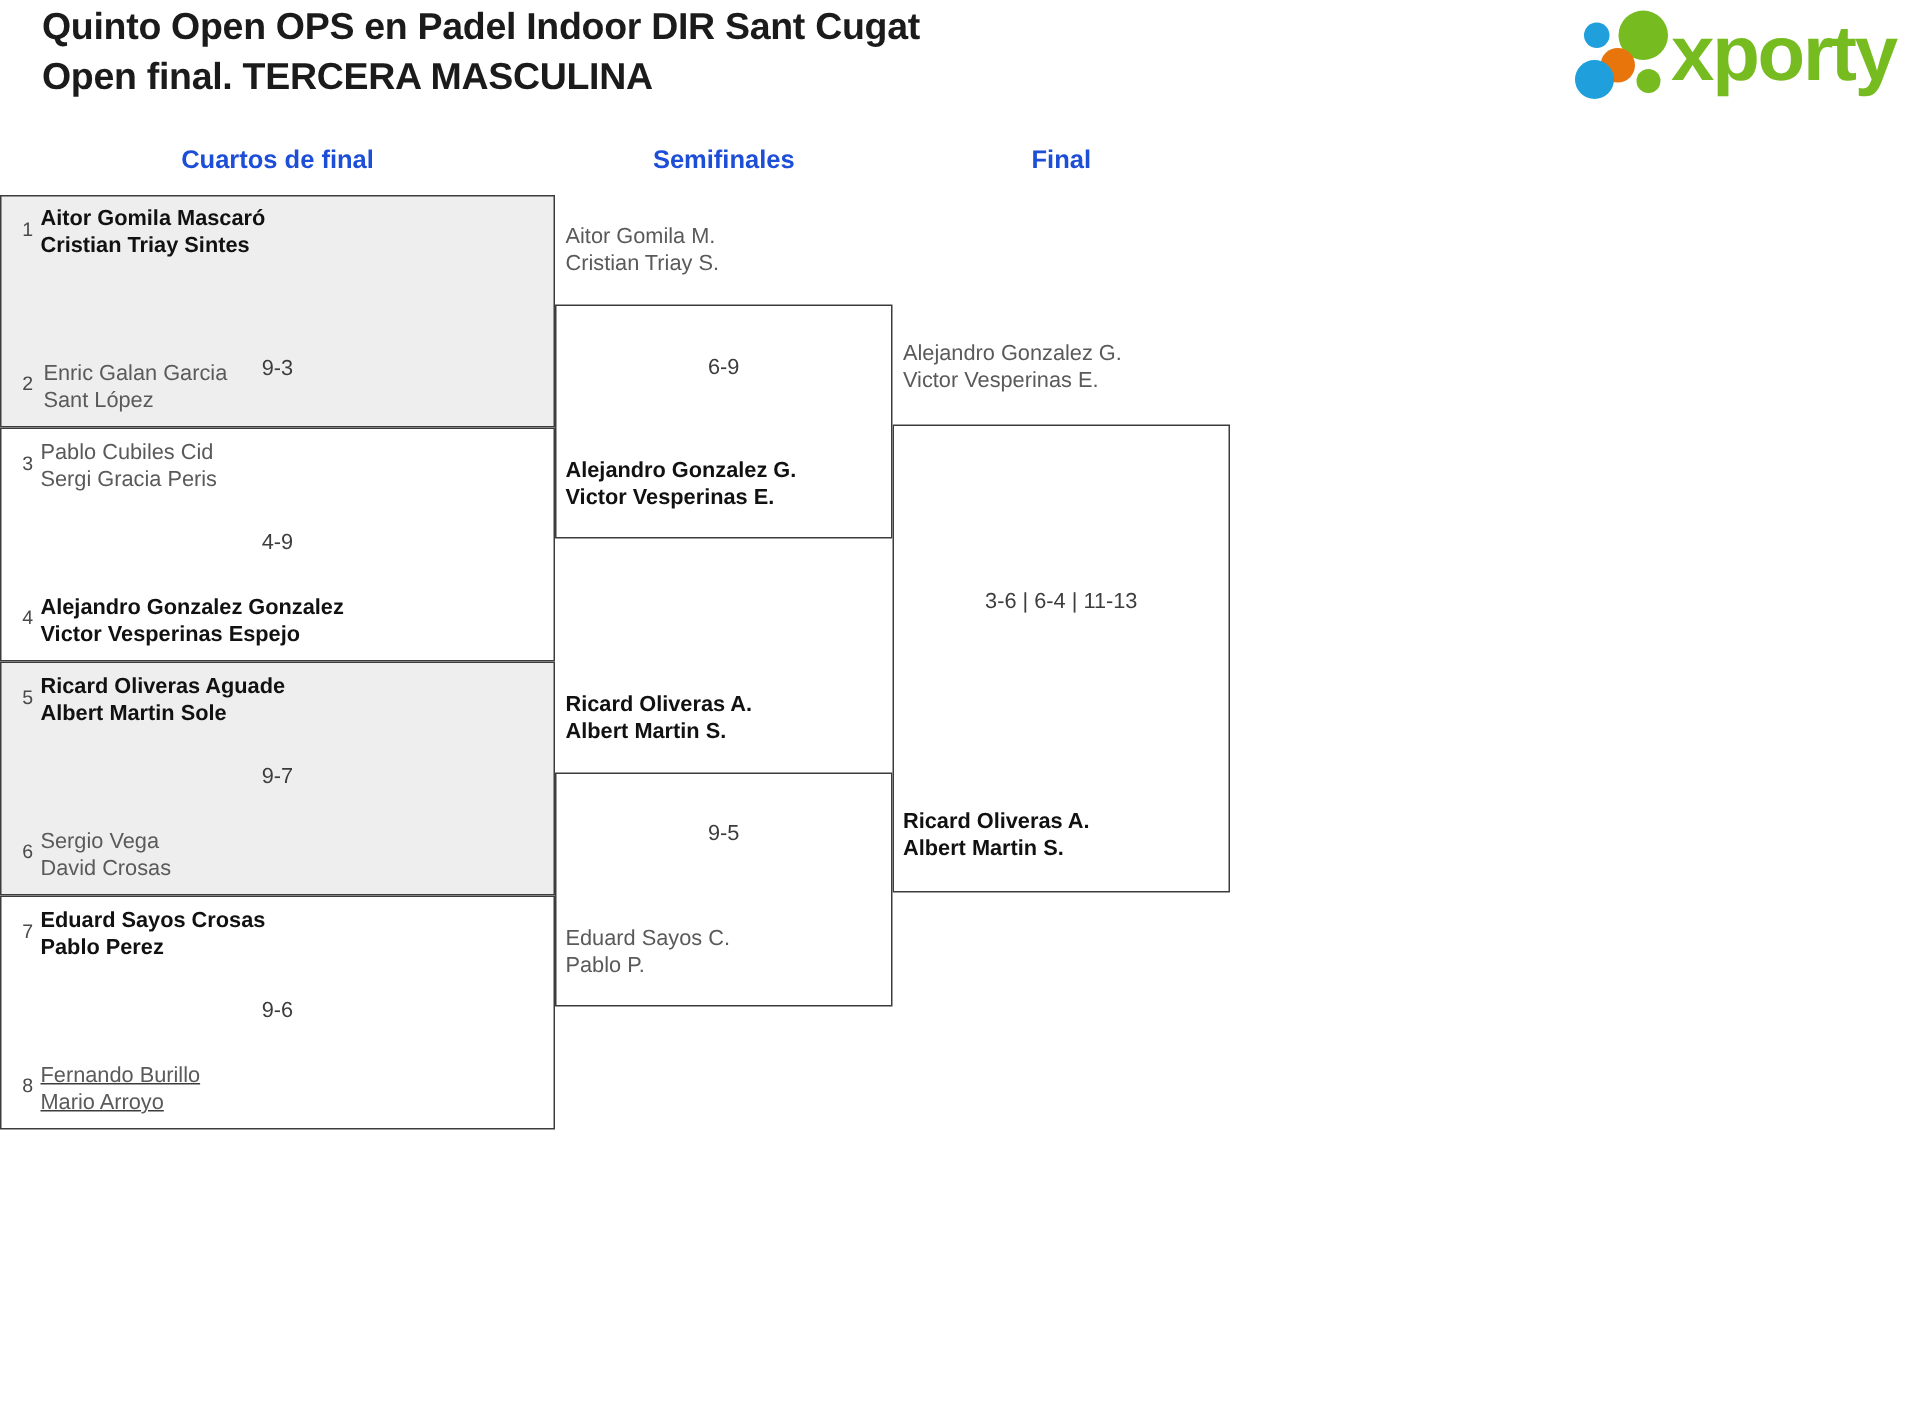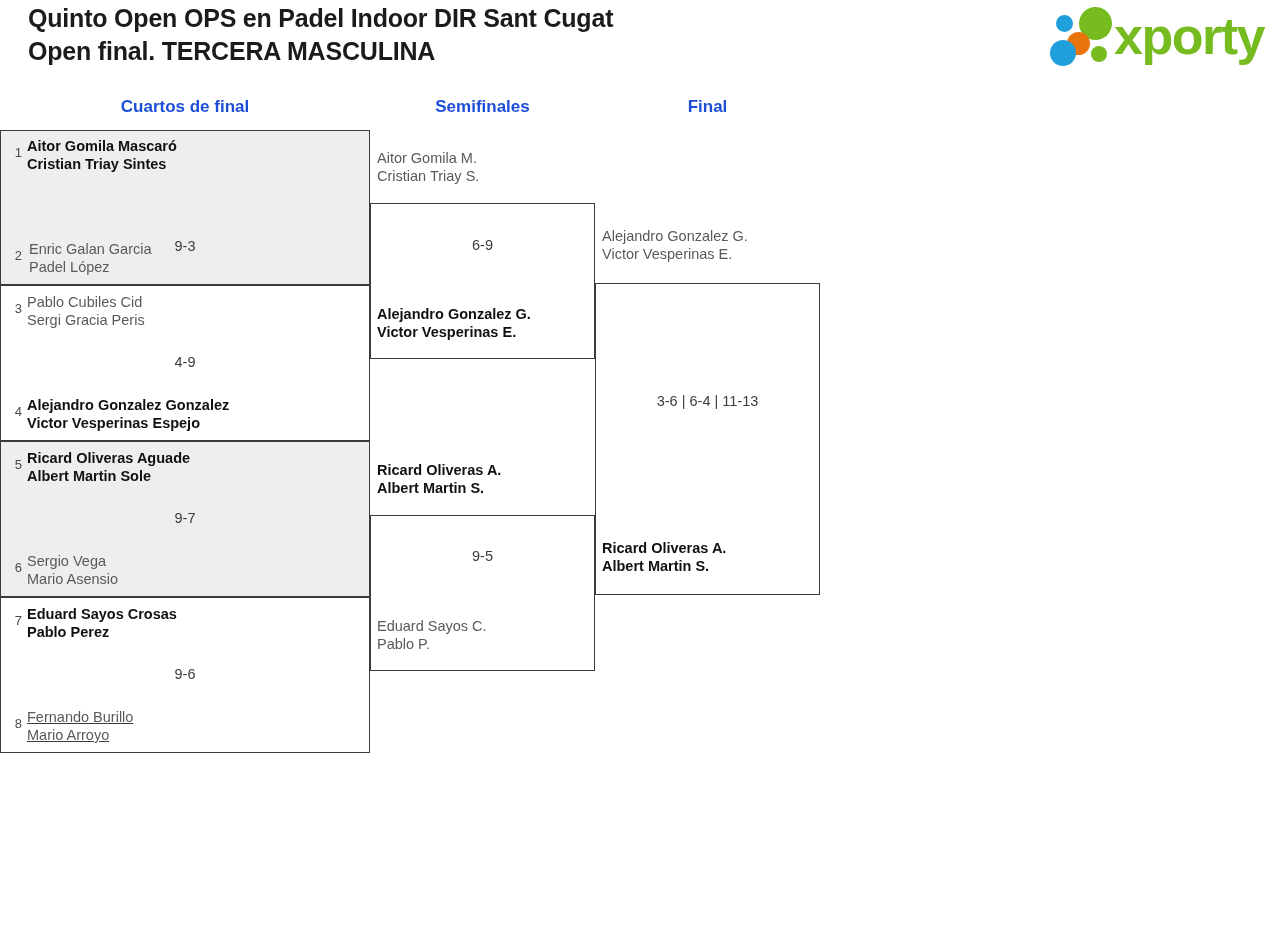--- a/index.html
+++ b/index.html
@@ -171,21 +171,21 @@
 
   <div class="seed" style="left:2px; top:145px;">1</div>
   <div class="competitor winner" style="left:27px; top:137px;">
     <span class="pname">Aitor Gomila Mascaró</span>
     <span class="pname">Cristian Triay Sintes</span>
   </div>
   <div class="score" style="left:60px; top:197px; width:250px;margin-top:40px;">9-3</div>
   <div class="seed" style="left:2px; top:248px;">2</div>
   <div class="competitor" style="left:29px; top:240px;">
     <span class="pname">Enric Galan Garcia</span>
-    <span class="pname">Padel López</span>
+    <span class="pname">Sant López</span>
   </div>
 
   <div class="seed" style="left:2px; top:301px;">3</div>
   <div class="competitor" style="left:27px; top:293px;">
     <span class="pname">Pablo Cubiles Cid</span>
     <span class="pname">Sergi Gracia Peris</span>
   </div>
   <div class="score" style="left:60px; top:353px; width:250px;">4-9</div>
   <div class="seed" style="left:2px; top:404px;">4</div>
   <div class="competitor winner" style="left:27px; top:396px;">
@@ -195,21 +195,21 @@
 
   <div class="seed" style="left:2px; top:457px;">5</div>
   <div class="competitor winner" style="left:27px; top:449px;">
     <span class="pname">Ricard Oliveras Aguade</span>
     <span class="pname">Albert Martin Sole</span>
   </div>
   <div class="score" style="left:60px; top:509px; width:250px;">9-7</div>
   <div class="seed" style="left:2px; top:560px;">6</div>
   <div class="competitor" style="left:27px; top:552px;">
     <span class="pname">Sergio Vega</span>
-    <span class="pname">Mario Asensio</span>
+    <span class="pname">David Crosas</span>
   </div>
 
   <div class="seed" style="left:2px; top:613px;">7</div>
   <div class="competitor winner" style="left:27px; top:605px;">
     <span class="pname">Eduard Sayos Crosas</span>
     <span class="pname">Pablo Perez</span>
   </div>
   <div class="score" style="left:60px; top:665px; width:250px;">9-6</div>
   <div class="seed" style="left:2px; top:716px;">8</div>
   <div class="competitor" style="left:27px; top:708px;text-decoration:underline;">

